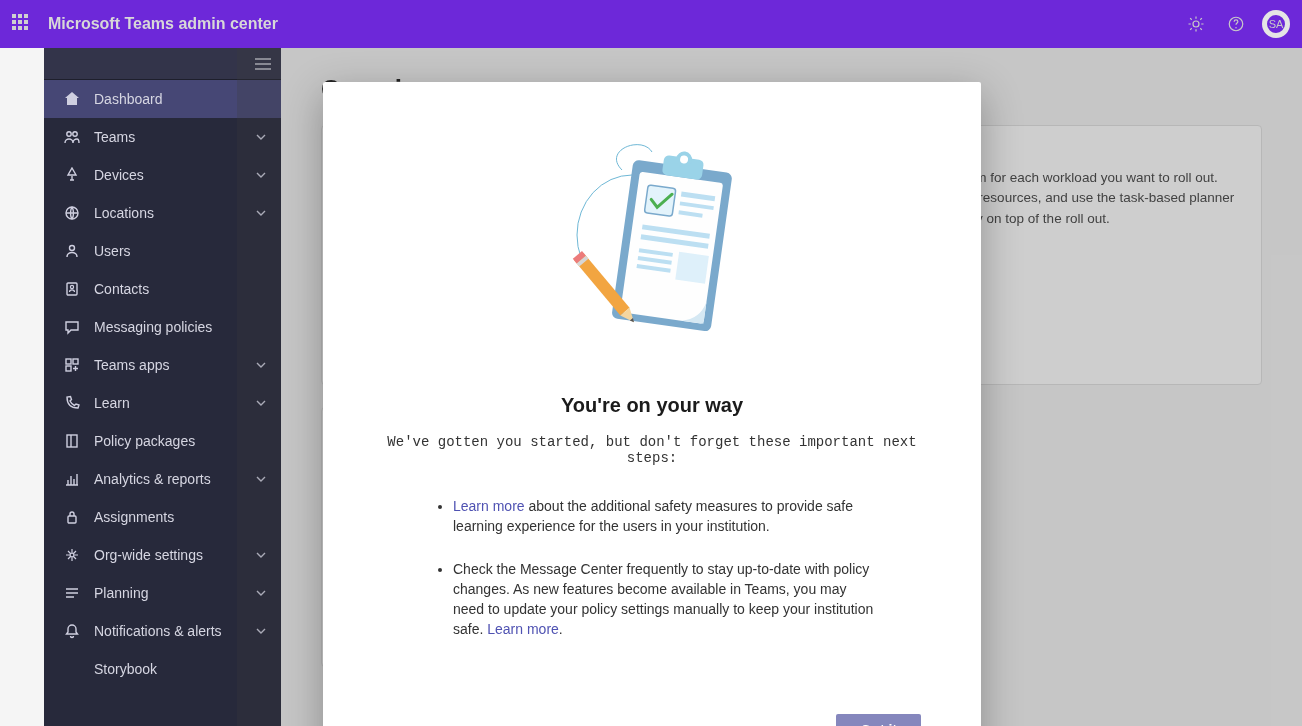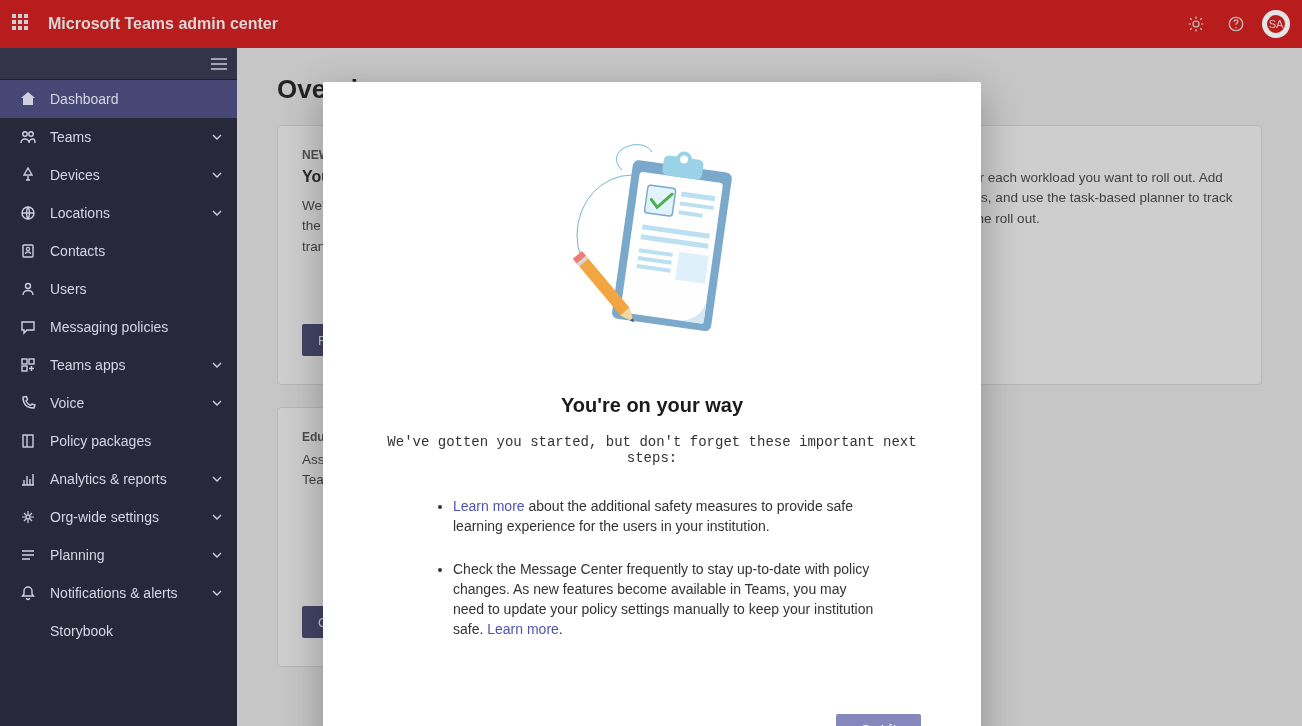--- a/index.html
+++ b/index.html
@@ -1,29 +1,29 @@
 <!DOCTYPE html>
 <html><head>
 <meta charset="utf-8">
 <style>
 * { box-sizing: border-box; margin: 0; padding: 0; }
 body { font-family: "Segoe UI", Arial, sans-serif; background: #f5f5f5; width: 1302px; height: 726px; overflow: hidden; position: relative; }
 
 
-.header { height: 48px; background: #b91c1c; color: #e8e8e8; display: flex; align-items: center; padding: 0 12px; }
+.header { height: 48px; background: #6d28d9; color: #e8e8e8; display: flex; align-items: center; padding: 0 12px; }
 .waffle { width: 20px; height: 20px; display: grid; grid-template-columns: repeat(3,4px); grid-template-rows: repeat(3,4px); gap: 2px; margin-right: 16px; cursor: pointer; }
 .waffle span { background: #d0d0d0; width: 4px; height: 4px; }
 .product-title { font-size: 16px; font-weight: 600; color: #d8d8d8; }
 .header-spacer { flex: 1; }
 .header-icon { width: 40px; height: 48px; display: flex; align-items: center; justify-content: center; color: #c8c8c8; cursor: pointer; }
 .header-icon svg { width: 18px; height: 18px; }
 .avatar { width: 28px; height: 28px; border: 5px solid #e5e5e5; border-radius: 50%; display: flex; align-items: center; justify-content: center; font-size: 11px; color: #c8c8c8; margin-left: 6px; cursor: pointer; }
 
 
-.body { display: flex; height: calc(100% - 48px); }
+.body { display: flex; height: calc(100% - 48px); padding-left: 44px; }
 .sidebar { width: 237px; background: #27293b; color: #d6d6e2; display: flex; flex-direction: column; font-size: 14px; }
 .collapse-row { height: 32px; display: flex; align-items: center; justify-content: flex-end; padding-right: 10px; background: #33344a; border-bottom: 1px solid #1e1f2c; }
 .collapse-row svg { width: 16px; height: 12px; color: #c8c8d4; cursor: pointer; }
 .nav { flex: 1; overflow: hidden; }
 .nav-item { height: 38px; display: flex; align-items: center; padding: 0 12px 0 18px; cursor: pointer; }
 .nav-item.selected { background: #464775; }
 .nav-icon { width: 20px; display: flex; align-items: center; justify-content: center; margin-right: 12px; color: #cfcfe0; }
 .nav-icon svg { width: 16px; height: 16px; }
 .nav-label { flex: 1; }
 .nav-chevron { width: 16px; display: flex; align-items: center; justify-content: center; color: #cfcfe0; }
@@ -214,36 +214,36 @@
           <span class="nav-label">Locations</span>
           <span class="nav-chevron">
             <svg>
               <use href="#chevron"></use>
             </svg>
           </span>
         </div>
         <div class="nav-item">
           <span class="nav-icon">
             <svg>
+              <use href="#person"></use>
+            </svg>
+          </span>
+          <span class="nav-label">Users</span>
+        </div>
+        <div class="nav-item">
+          <span class="nav-icon">
+            <svg>
               <use href="#contacts"></use>
             </svg>
           </span>
           <span class="nav-label">Contacts</span>
         </div>
         <div class="nav-item">
           <span class="nav-icon">
             <svg>
-              <use href="#person"></use>
-            </svg>
-          </span>
-          <span class="nav-label">Users</span>
-        </div>
-        <div class="nav-item">
-          <span class="nav-icon">
-            <svg>
               <use href="#chat"></use>
             </svg>
           </span>
           <span class="nav-label">Messaging policies</span>
         </div>
         <div class="nav-item">
           <span class="nav-icon">
             <svg>
               <use href="#apps"></use>
             </svg>
@@ -254,21 +254,21 @@
               <use href="#chevron"></use>
             </svg>
           </span>
         </div>
         <div class="nav-item">
           <span class="nav-icon">
             <svg>
               <use href="#phone"></use>
             </svg>
           </span>
-          <span class="nav-label">Voice</span>
+          <span class="nav-label">Learn</span>
           <span class="nav-chevron">
             <svg>
               <use href="#chevron"></use>
             </svg>
           </span>
         </div>
         <div class="nav-item">
           <span class="nav-icon">
             <svg>
               <use href="#package"></use>
@@ -281,20 +281,28 @@
             <svg>
               <use href="#analytics"></use>
             </svg>
           </span>
           <span class="nav-label">Analytics &amp; reports</span>
           <span class="nav-chevron">
             <svg>
               <use href="#chevron"></use>
             </svg>
           </span>
+        </div>
+        <div class="nav-item">
+          <span class="nav-icon">
+            <svg>
+              <use href="#lock"></use>
+            </svg>
+          </span>
+          <span class="nav-label">Assignments</span>
         </div>
         <div class="nav-item">
           <span class="nav-icon">
             <svg>
               <use href="#org"></use>
             </svg>
           </span>
           <span class="nav-label">Org-wide settings</span>
           <span class="nav-chevron">
             <svg>

